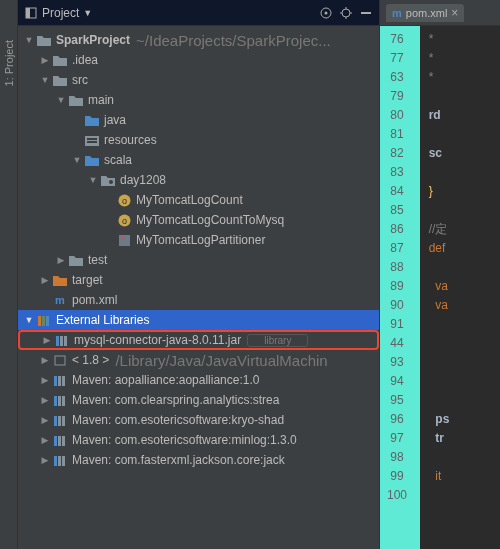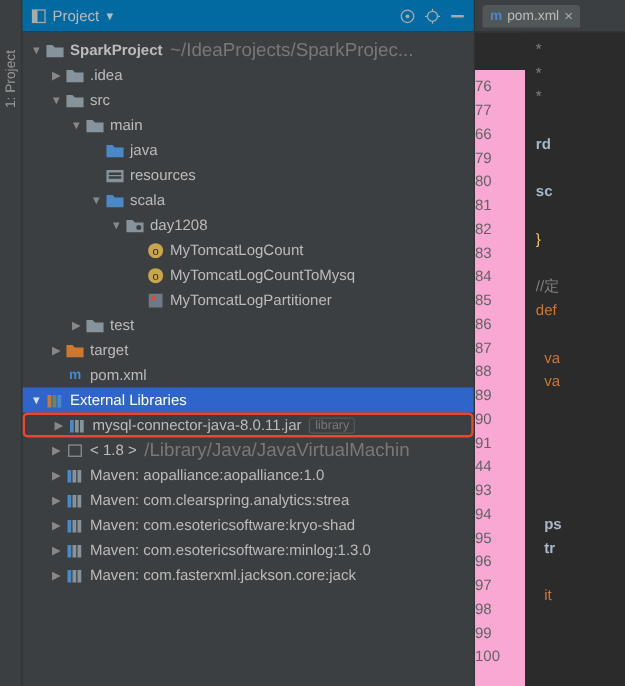--- a/index.html
+++ b/index.html
@@ -1,20 +1,20 @@
 <!DOCTYPE html>
 <html><head>
 <meta charset="utf-8">
 <style>
 * { margin:0; padding:0; box-sizing:border-box; font-family:-apple-system,"Segoe UI",sans-serif; }
 body { background:#3c3f41; color:#bbbbbb; font-size:12px; width:500px; height:549px; overflow:hidden; display:flex; }
 .sidetab { width:18px; background:#3c3f41; border-right:1px solid #323232; display:flex; flex-direction:column; align-items:center; padding-top:40px; }
 .sidetab-label { writing-mode:vertical-rl; transform:rotate(180deg); font-size:11px; color:#999; cursor:pointer; }
 .left-panel { flex:1; display:flex; flex-direction:column; border-right:1px solid #323232; min-width:0; }
-.toolbar { height:26px; background:#0369a1; border-bottom:1px solid #323232; display:flex; align-items:center; padding:0 6px; gap:6px; }
+.toolbar { height:26px; background:#0f172a; border-bottom:1px solid #323232; display:flex; align-items:center; padding:0 6px; gap:6px; }
 .toolbar .dd { display:flex; align-items:center; gap:4px; cursor:pointer; }
 .toolbar .sep { flex:1; }
 .toolbar svg { display:block; }
 .tree { flex:1; overflow:hidden; padding:4px 0; white-space:nowrap; }
 .row { display:flex; align-items:center; height:20px; padding-right:4px; overflow:hidden; }
 .row.sel { background:#2f65ca; color:#fff; }
 .row.hl { border:2px solid #e43; border-radius:4px; }
 .arrow { width:14px; display:inline-flex; justify-content:center; font-size:9px; color:#888; cursor:pointer; }
 .row.sel .arrow { color:#ddd; }
 .icon { width:16px; height:16px; display:inline-flex; align-items:center; justify-content:center; margin-right:4px; flex-shrink:0; }
@@ -22,28 +22,28 @@
 .folder-src { fill:#4a88c7; }
 .folder-pkg { fill:#87939a; }
 .folder-target { fill:#cc7832; }
 .obj { fill:#c9a54b; }
 .file-m { color:#4a88c7; font-weight:bold; font-size:11px; }
 .lib { fill:#4a88c7; }
 .label { color:#bbbbbb; }
 .row.sel .label { color:#fff; }
 .root .label { font-weight:bold; }
 .muted { color:#787878; margin-left:6px; font-size:15px; }
-.tag { font-size:10px; color:#787878; border:1px solid #555; border-radius:3px; padding:0 4px; margin-left:6px; }
+.tag { font-size:10px; color:#787878; border:1px solid #555; border-radius:3px; padding:0 16px; margin-left:6px; }
 .ext-row .label { color:#fff; }
 .right-panel { width:120px; background:#2b2b2b; display:flex; flex-direction:column; }
 .tabs { height:26px; background:#3c3f41; display:flex; align-items:center; border-bottom:1px solid #323232; padding:0 6px; }
 .tab { display:flex; align-items:center; gap:4px; padding:2px 6px; background:#515658; border-radius:3px 3px 0 0; font-size:11px; }
 .tab .x { color:#aaa; font-size:12px; cursor:pointer; }
 .gutter-code { flex:1; display:flex; font-family:Menlo,Consolas,monospace; font-size:12px; overflow:hidden; }
-.gutter { width:40px; background:#f9a8d4; color:#606366; text-align:left; padding:4px 6px 4px 0;margin-top:30px; }
+.gutter { width:40px; background:#5eead4; color:#606366; text-align:center; padding:4px 6px 4px 0; }
 .gutter div { height:19px; line-height:19px; }
 .code { flex:1; background:#2b2b2b; padding:4px 2px; overflow:hidden; }
 .code div { height:19px; line-height:19px; white-space:pre; }
 .c-kw { color:#cc7832; }
 .c-cm { color:#808080; }
 .c-id { color:#a9b7c6;font-weight:bold; }
 .c-brace { color:#ffc66d; }
 .ind0{padding-left:4px}.ind1{padding-left:20px}.ind2{padding-left:36px}.ind3{padding-left:52px}.ind4{padding-left:68px}.ind5{padding-left:84px}
 </style>
 </head>
@@ -319,21 +319,21 @@
     <div class="tab">
       <span class="file-m">m</span>
       <span>pom.xml</span>
       <span class="x">×</span>
     </div>
   </div>
   <div class="gutter-code">
     <div class="gutter" id="gutter">
         <div>76</div>
         <div>77</div>
-        <div>66</div>
+        <div>63</div>
         <div>79</div>
         <div>80</div>
         <div>81</div>
         <div>82</div>
         <div>83</div>
         <div>84</div>
         <div>85</div>
         <div>86</div>
         <div>87</div>
         <div>88</div>

